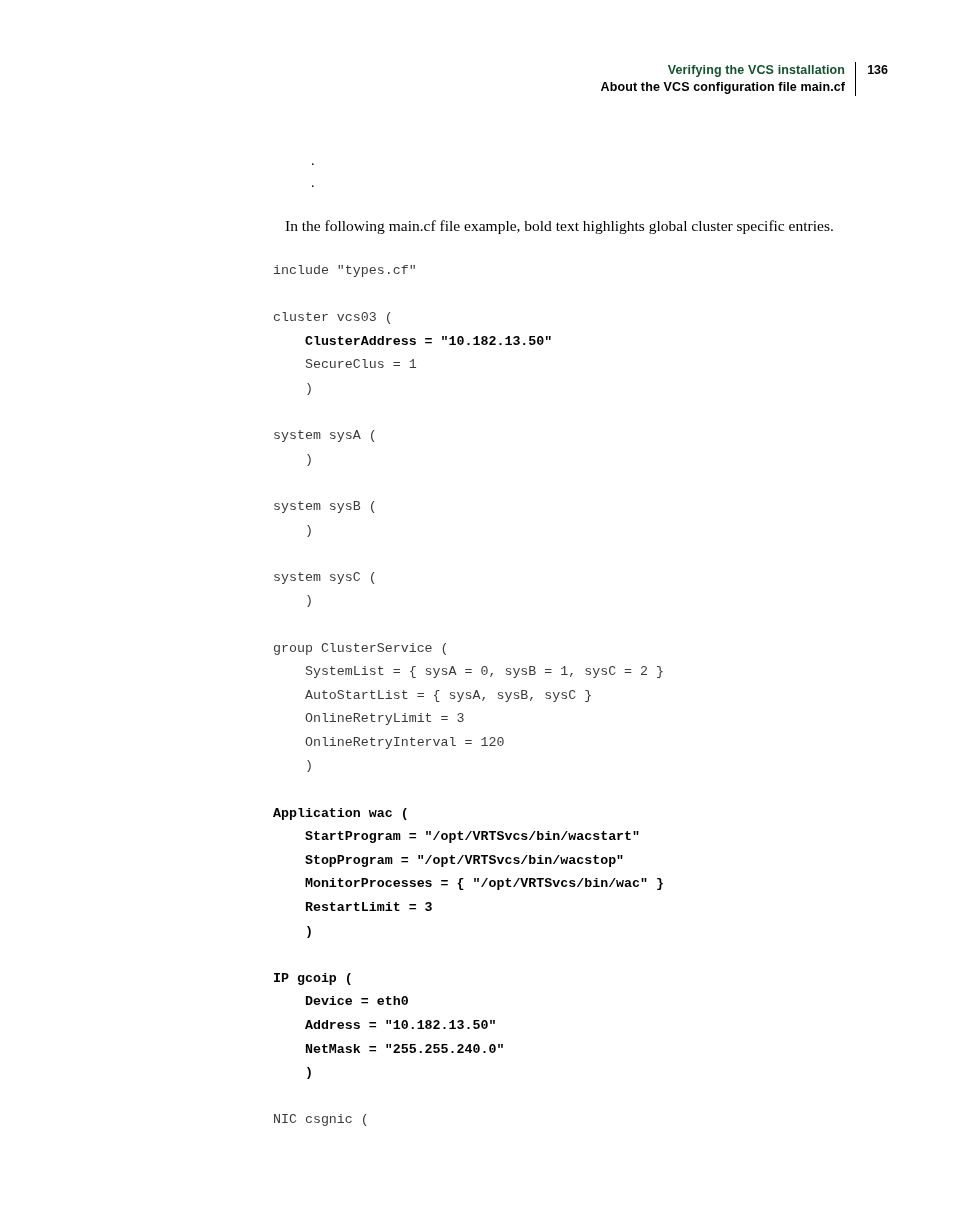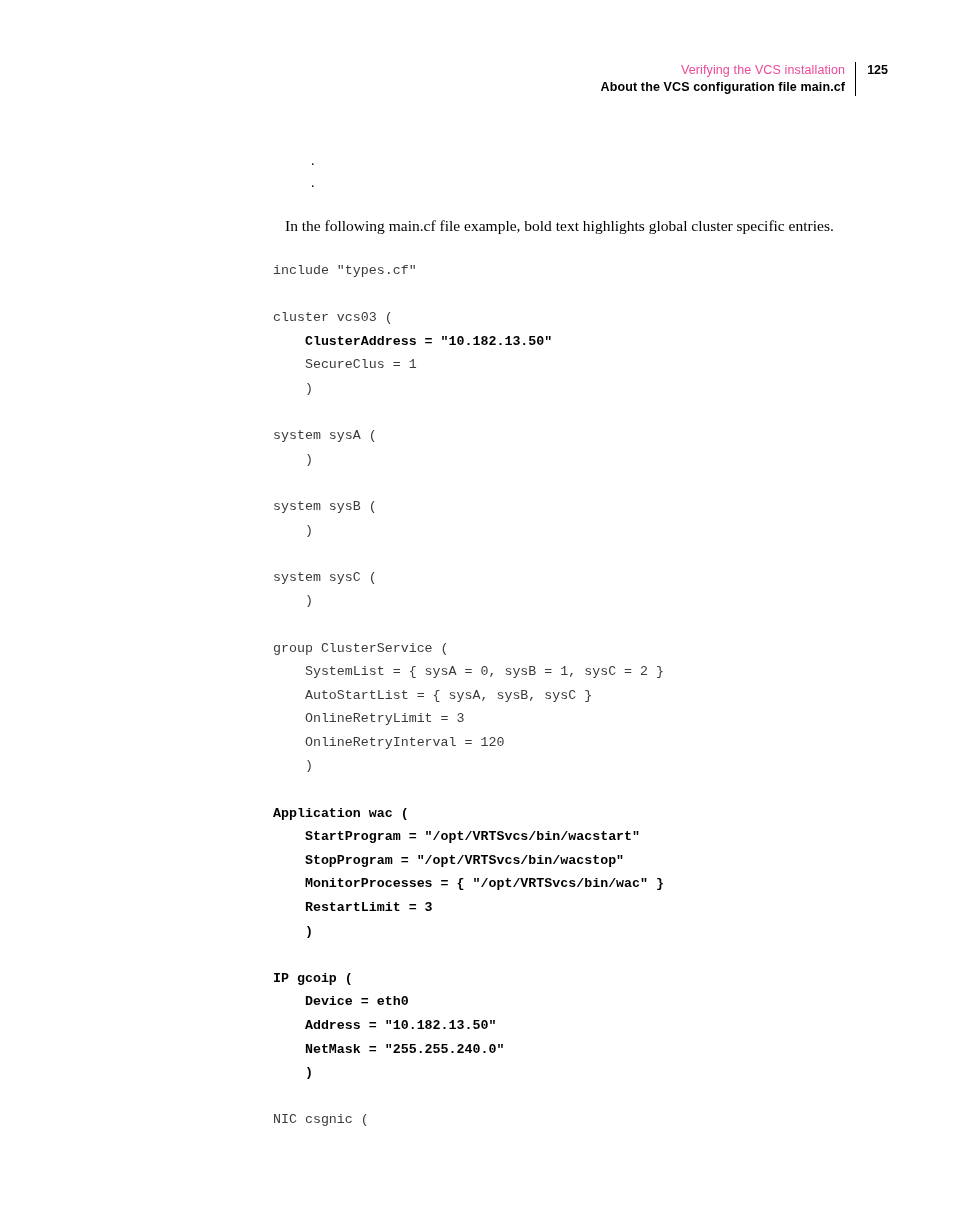--- a/index.html
+++ b/index.html
@@ -32,23 +32,23 @@
     flex-direction: row;
     align-items: stretch;
   }
   .header-text {
     text-align: right;
     font-family: "Liberation Sans", sans-serif;
     padding-right: 10px;
   }
   .header-line1 {
     font-size: 12.5px;
-    font-weight: normal;
+    font-weight: bold;
     line-height: 17px;
-    color: #ec4899;
+    color: #14532d;
     letter-spacing: 0.01em;
   }
   .header-line2 {
     font-size: 12.5px;
     font-weight: bold;
     line-height: 17px;
     color: #000;
     letter-spacing: 0.01em;
   }
   .header-rule {
@@ -120,21 +120,21 @@
 <body>
 
 <div class="page">
 
   <div class="header">
     <div class="header-text">
       <div class="header-line1">Verifying the VCS installation</div>
       <div class="header-line2">About the VCS configuration file main.cf</div>
     </div>
     <div class="header-rule"></div>
-    <div class="header-pageno">125</div>
+    <div class="header-pageno">136</div>
   </div>
 
   <div class="content">
 
     <ul class="dot-list">
       <li>.</li>
       <li>.</li>
     </ul>
 
     <p class="para">In the following main.cf file example, bold text highlights global cluster specific entries.</p>

